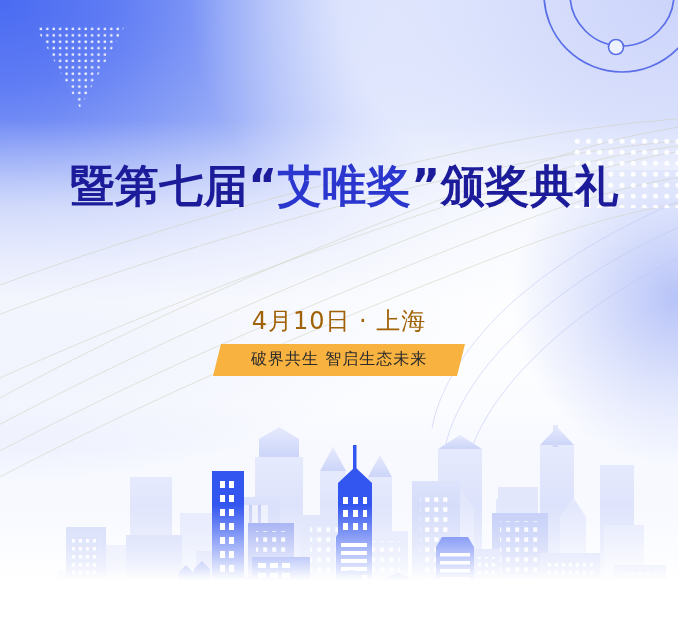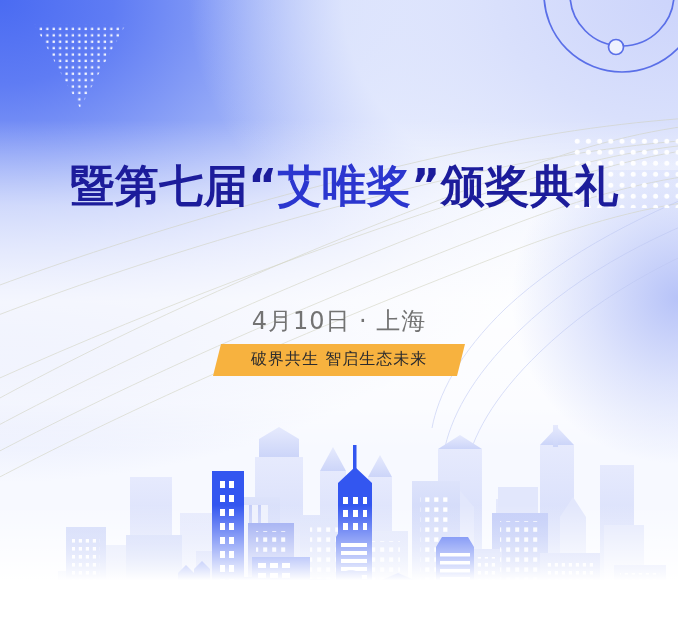--- a/index.html
+++ b/index.html
@@ -54,21 +54,21 @@
     line-height:1.06;
     white-space:nowrap;
   }
   .title-1{font-size:41px;color:#1c1c9b;}
   .title-2{font-size:44px;color:#1c1c9b;margin-top:23px;padding-left:11px;}
   .title-2 .hl{color:#2b36cf;}
 
   .subtitle{
     position:absolute;left:0;right:0;top:305px;
     text-align:center;
-    font-size:24px;color:#737373;
+    font-size:24px;color:#a16207;
     letter-spacing:1px;
     font-family:"DejaVu Sans","Liberation Sans",sans-serif;
   }
 
   .tagline-row{position:absolute;left:0;right:0;top:344px;display:flex;justify-content:center;}
   .tagline{
     background:#f7b23f;
     color:#2b2b2e;
     font-size:16px;
     letter-spacing:1px;

